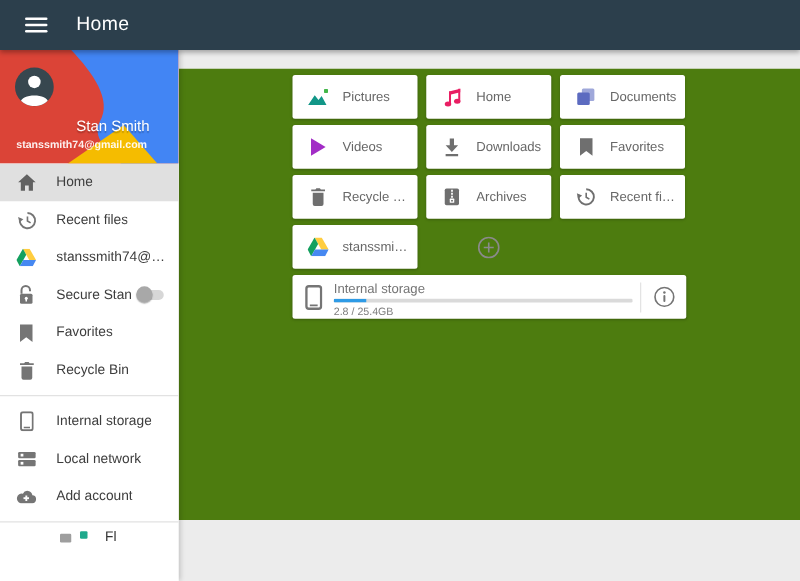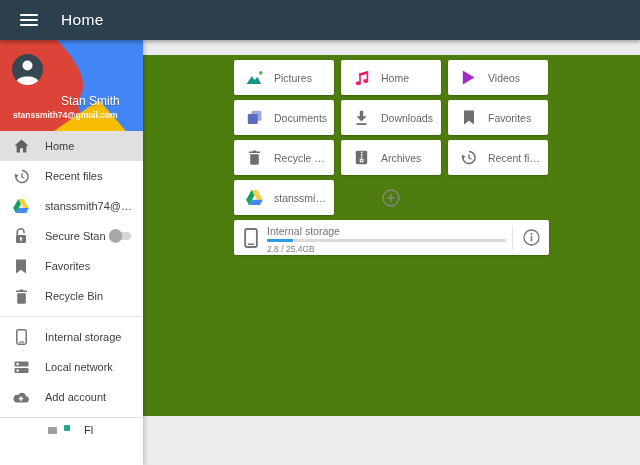--- a/index.html
+++ b/index.html
@@ -231,35 +231,35 @@
                 <rect x="11.6" y="1" width="1.6" height="9.5" fill="#e91e63"></rect>
                 <ellipse cx="3.4" cy="13.2" rx="2.6" ry="2" fill="#e91e63"></ellipse>
                 <ellipse cx="10.8" cy="11" rx="2.6" ry="2" fill="#e91e63"></ellipse>
               </svg>
           </span>
           <span class="tile-label">Home</span>
         </div>
 
         <div class="tile">
           <span class="tile-icon">
-            <svg width="13" height="15" viewBox="0 0 13 15">
-                <path d="M0.8,0.5 L12.5,7.5 L0.8,14.5 Z" fill="#a22cc6"></path>
-              </svg>
-          </span>
-          <span class="tile-label">Videos</span>
-        </div>
-
-        <div class="tile">
-          <span class="tile-icon">
             <svg width="15" height="15" viewBox="0 0 15 15">
                 <rect x="4.5" y="0.8" width="10" height="10" rx="1.2" fill="#9fa8da"></rect>
                 <rect x="0.8" y="4" width="10" height="10" rx="1.2" fill="#5c6bc0"></rect>
               </svg>
           </span>
           <span class="tile-label">Documents</span>
+        </div>
+
+        <div class="tile">
+          <span class="tile-icon">
+            <svg width="13" height="15" viewBox="0 0 13 15">
+                <path d="M0.8,0.5 L12.5,7.5 L0.8,14.5 Z" fill="#a22cc6"></path>
+              </svg>
+          </span>
+          <span class="tile-label">Videos</span>
         </div>
 
         <div class="tile">
           <span class="tile-icon">
             <svg width="15" height="16" viewBox="0 0 15 16">
                 <path d="M5.8,0.8 L9.2,0.8 L9.2,6.2 L12.5,6.2 L7.5,11.5 L2.5,6.2 L5.8,6.2 Z" fill="#6f6f6f"></path>
                 <rect x="2.5" y="13.2" width="10" height="1.8" fill="#6f6f6f"></rect>
               </svg>
           </span>
           <span class="tile-label">Downloads</span>

